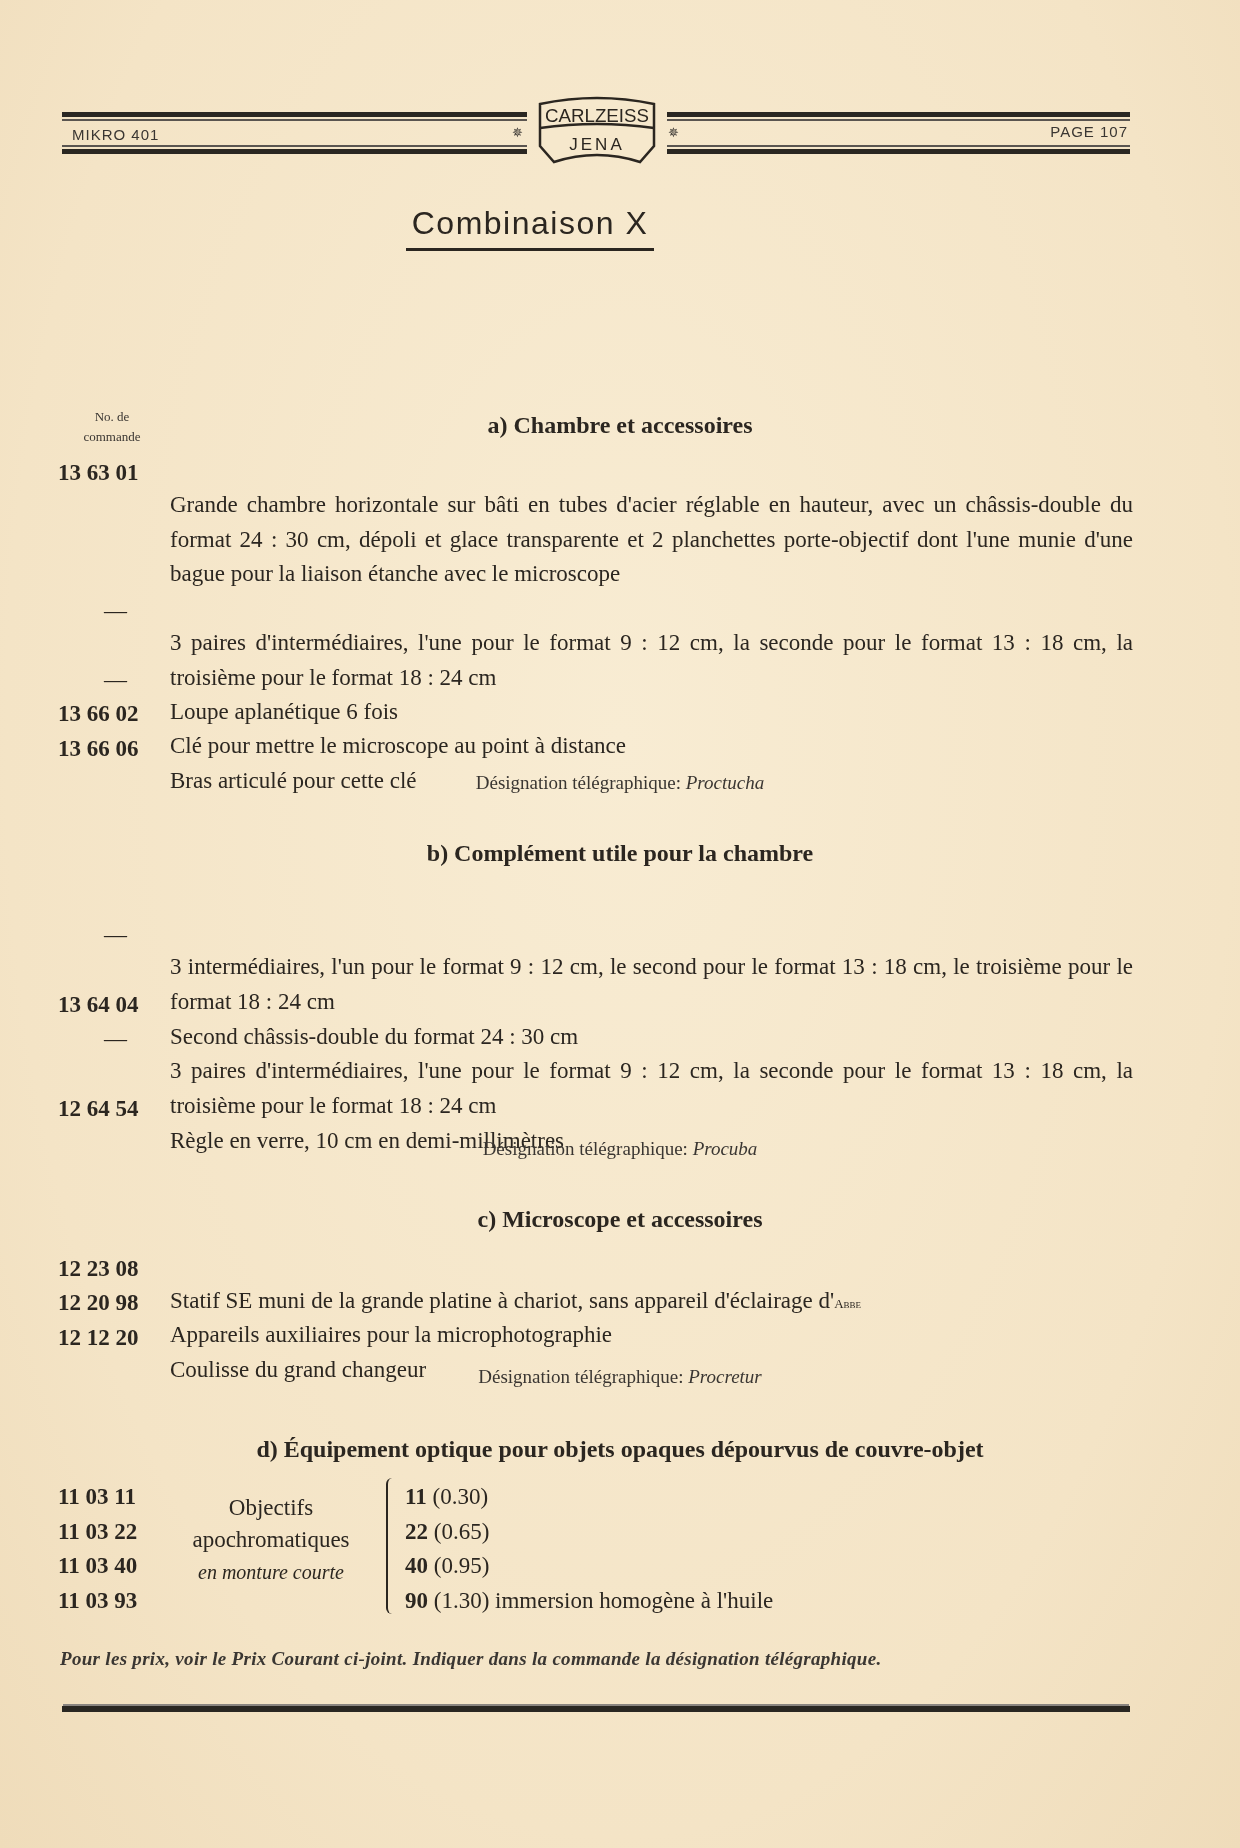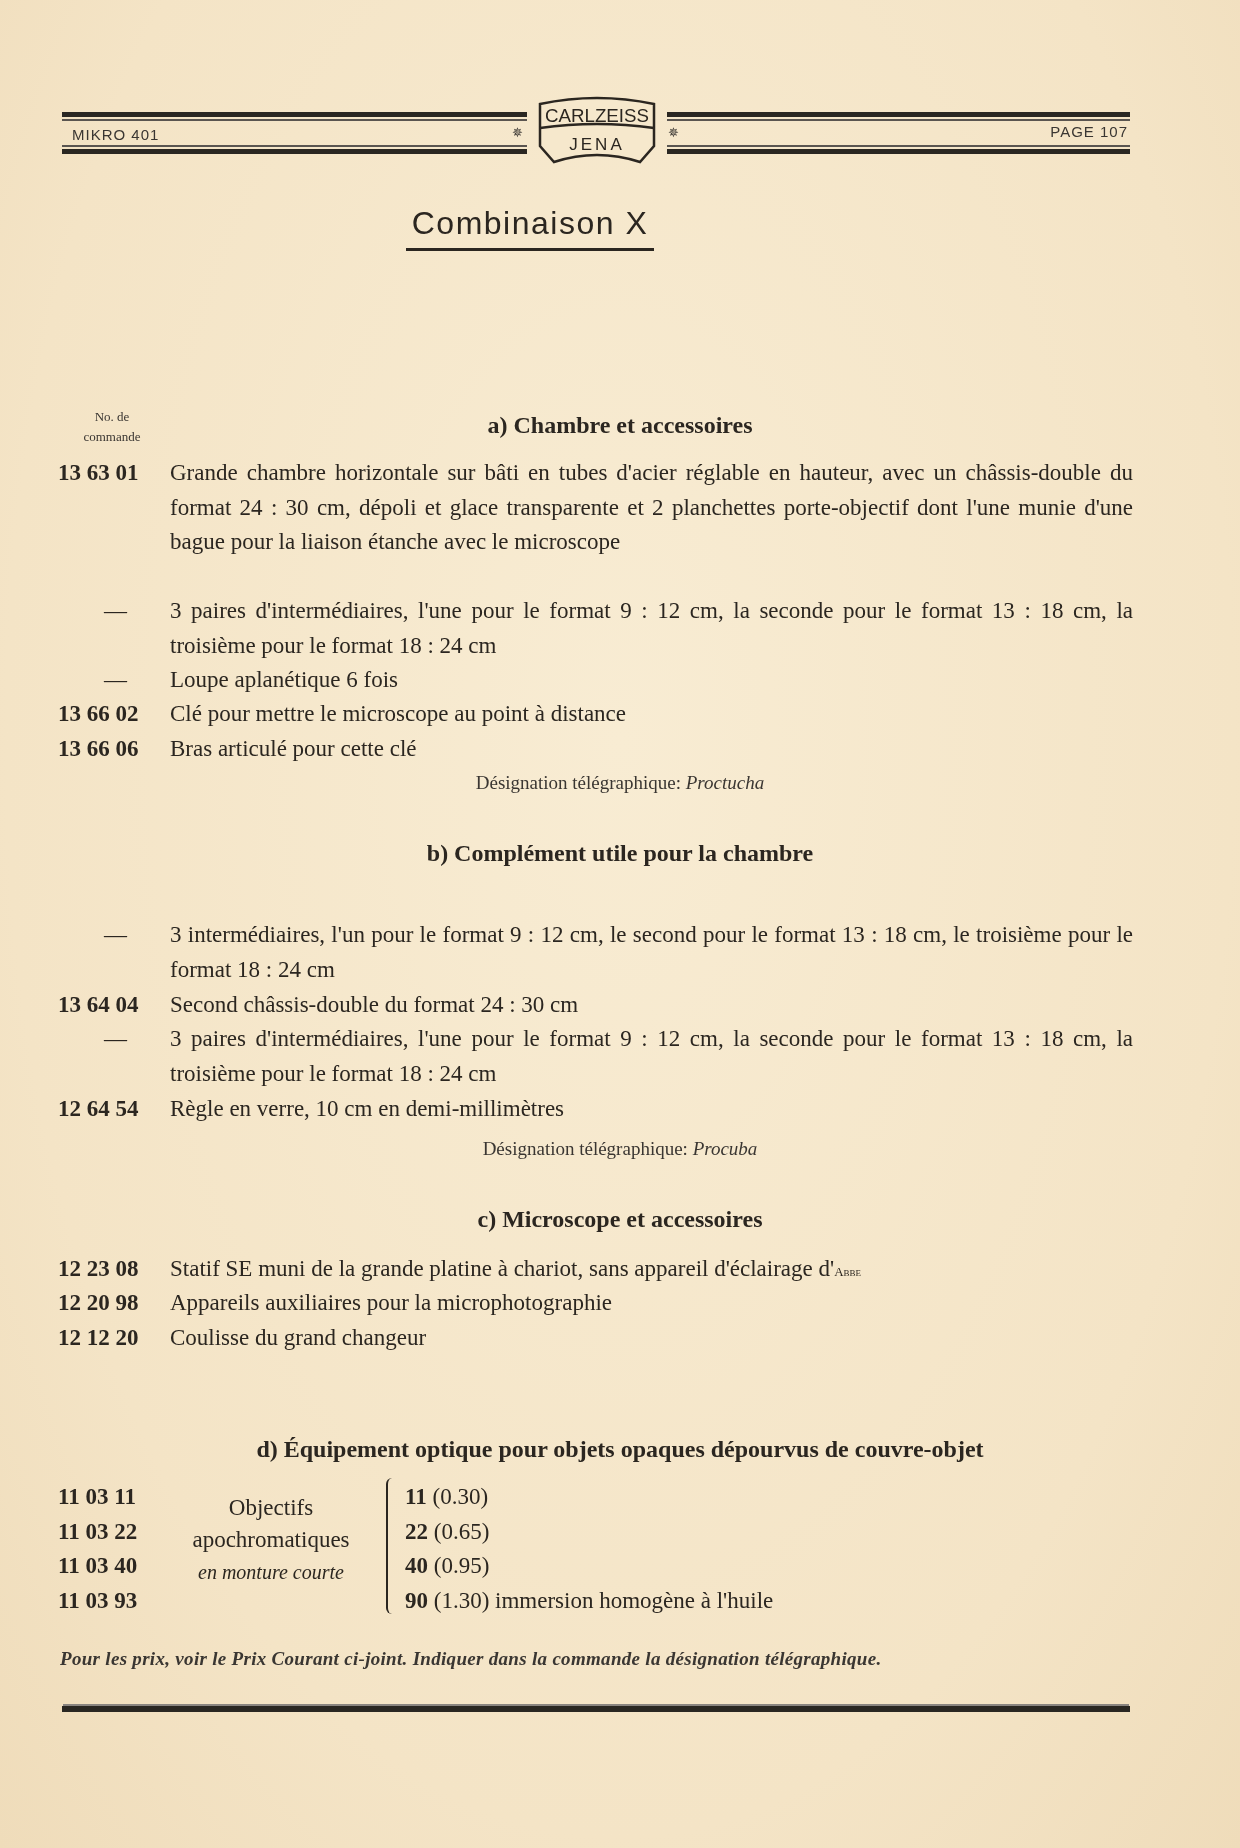--- a/index.html
+++ b/index.html
@@ -44,21 +44,21 @@
   .subtitle .u { border-bottom: 3px solid #2b2620; padding-bottom: 2px; }
 
   
   .col-head { position: absolute; left: 70px; top: 407px; width: 84px; text-align: center;
     font-size: 13px; line-height: 20px; color: #3a3632; }
   .sec-head { position: absolute; left: 0; width: 1240px; text-align: center;
     font-size: 24px; font-weight: bold; color: #2b2620; }
   .row { position: absolute; left: 58px; width: 1075px; font-size: 23px; line-height: 34.5px; }
   .row .num { position: absolute; left: 0; width: 100px; font-weight: bold; }
   .row .num.dash { text-align: center; font-weight: normal; width: 115px; }
-  .row .txt { margin-left: 112px; text-align: justify; text-align-last: left; }
+  .row .txt { margin-left: 112px; text-align: justify; text-align-last: left; margin-top: 32px; }
   .tele { position: absolute; left: 0; width: 1240px; text-align: center; font-size: 19px; color: #3a3632; }
   .tele i { font-style: italic; }
   .sc { font-variant: small-caps; font-size: 13px; }
 
   
   .d-nums { position: absolute; left: 58px; top: 1480px; font-size: 23px; line-height: 34.5px; font-weight: bold; }
   .d-obj { position: absolute; left: 165px; top: 1492px; width: 212px; text-align: center; font-size: 23px; line-height: 32px; }
   .d-obj .it { font-style: italic; font-size: 20px; }
   .d-brace { position: absolute; left: 386px; top: 1478px; width: 10px; height: 136px;
     border-left: 2px solid #2b2620; border-radius: 6px 0 0 6px; }
@@ -165,20 +165,23 @@
     <div class="txt"><span>Statif SE muni de la grande platine à chariot, sans appareil d'éclairage d'</span><span class="sc">Abbe</span></div>
   </div>
   <div class="row" style="top:1286px;">
     <span class="num">12 20 98</span>
     <div class="txt">Appareils auxiliaires pour la microphotographie</div>
   </div>
   <div class="row" style="top:1321px;">
     <span class="num">12 12 20</span>
     <div class="txt">Coulisse du grand changeur</div>
   </div>
+  <div class="tele" style="top:1366px;">
+    <span>Désignation télégraphique: </span><i>Procretur</i>
+  </div>
 
   <div class="sec-head" style="top:1436px;">d) Équipement optique pour objets opaques dépourvus de couvre-objet</div>
 
   <div class="d-nums">
     <div>11 03 11</div>
     <div>11 03 22</div>
     <div>11 03 40</div>
     <div>11 03 93</div>
   </div>
   <div class="d-obj">

